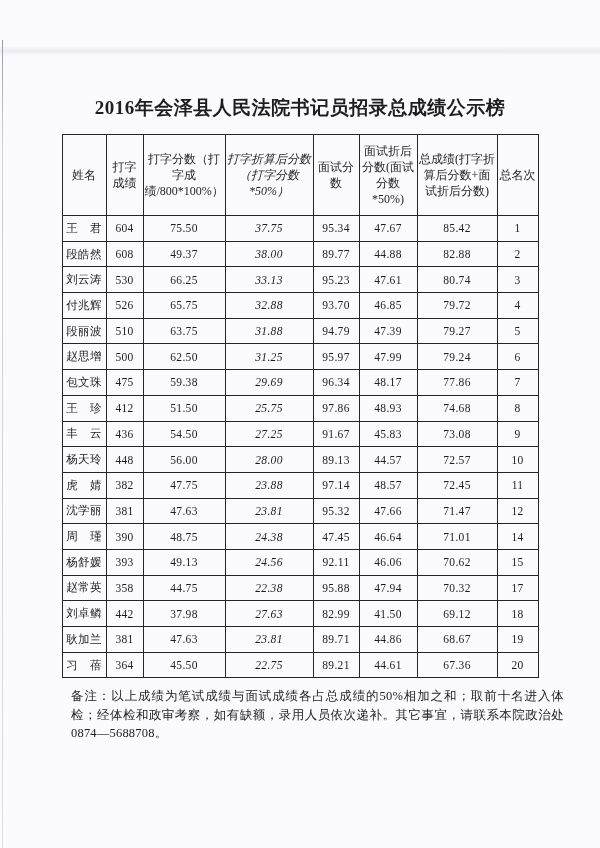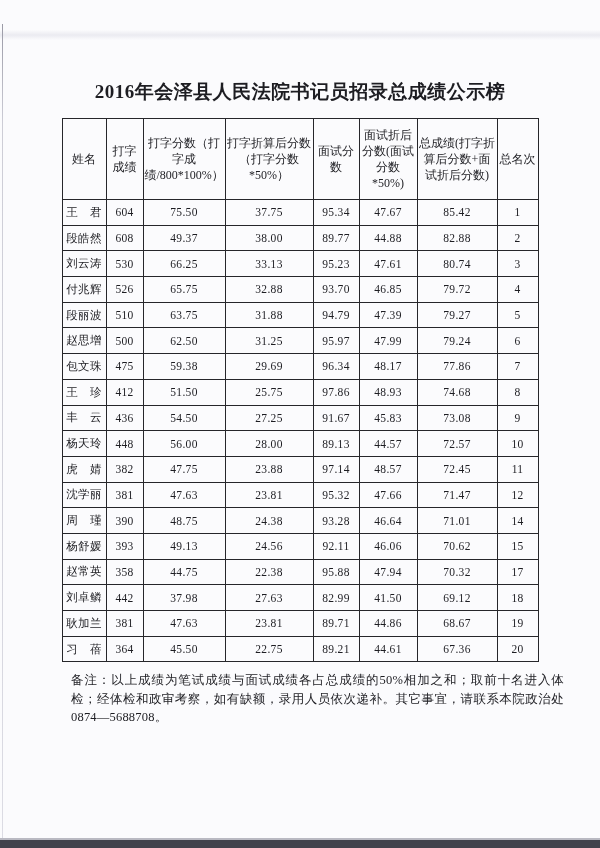--- a/index.html
+++ b/index.html
@@ -19,21 +19,21 @@
     position:absolute;top:24px;left:2px;width:1px;height:824px;
     background:linear-gradient(180deg,#9a9aa6 0%,#cdcdd6 12%,#dcdce4 100%);
     pointer-events:none;
   }
   .bottom-edge{
     position:absolute;left:0;bottom:0;width:600px;height:8px;
     background:#42424c;
     border-top:2px solid #b9b9c2;
   }
   .title{
-    margin:0;padding-top:82px;
+    margin:16px;padding-top:82px;
     text-align:center;
     font-size:19px;font-weight:bold;letter-spacing:.5px;
     line-height:1;
   }
   table.results{
     margin:17px auto 0;
     border-collapse:collapse;
     table-layout:fixed;
     width:453px;
   }
@@ -50,21 +50,21 @@
   }
   table.results td{
     height:24.7px;
     font-size:11.5px;
     letter-spacing:.3px;
   }
   td.c0{font-size:12px;margin-top:20px;}
   .c0{width:41px;}
   .c1{width:34px;}
   .c2{width:79px;}
-  .c3{width:85px;}
+  .c3{width:85px;font-style:italic;}
   .c4{width:43px;}
   .c5{width:55px;}
   .c6{width:77px;}
   .c7{width:38px;}
   .note{
     margin:9px 36px 0 71px;
     font-size:12.5px;
     line-height:1.45;
     text-align:justify;
     letter-spacing:.2px;
@@ -211,21 +211,21 @@
           <td class="c4">95.32</td>
           <td class="c5">47.66</td>
           <td class="c6">71.47</td>
           <td class="c7">12</td>
         </tr>
         <tr>
           <td class="c0">周　瑾</td>
           <td class="c1">390</td>
           <td class="c2">48.75</td>
           <td class="c3">24.38</td>
-          <td class="c4">93.28</td>
+          <td class="c4">47.45</td>
           <td class="c5">46.64</td>
           <td class="c6">71.01</td>
           <td class="c7">14</td>
         </tr>
         <tr>
           <td class="c0">杨舒媛</td>
           <td class="c1">393</td>
           <td class="c2">49.13</td>
           <td class="c3">24.56</td>
           <td class="c4">92.11</td>

